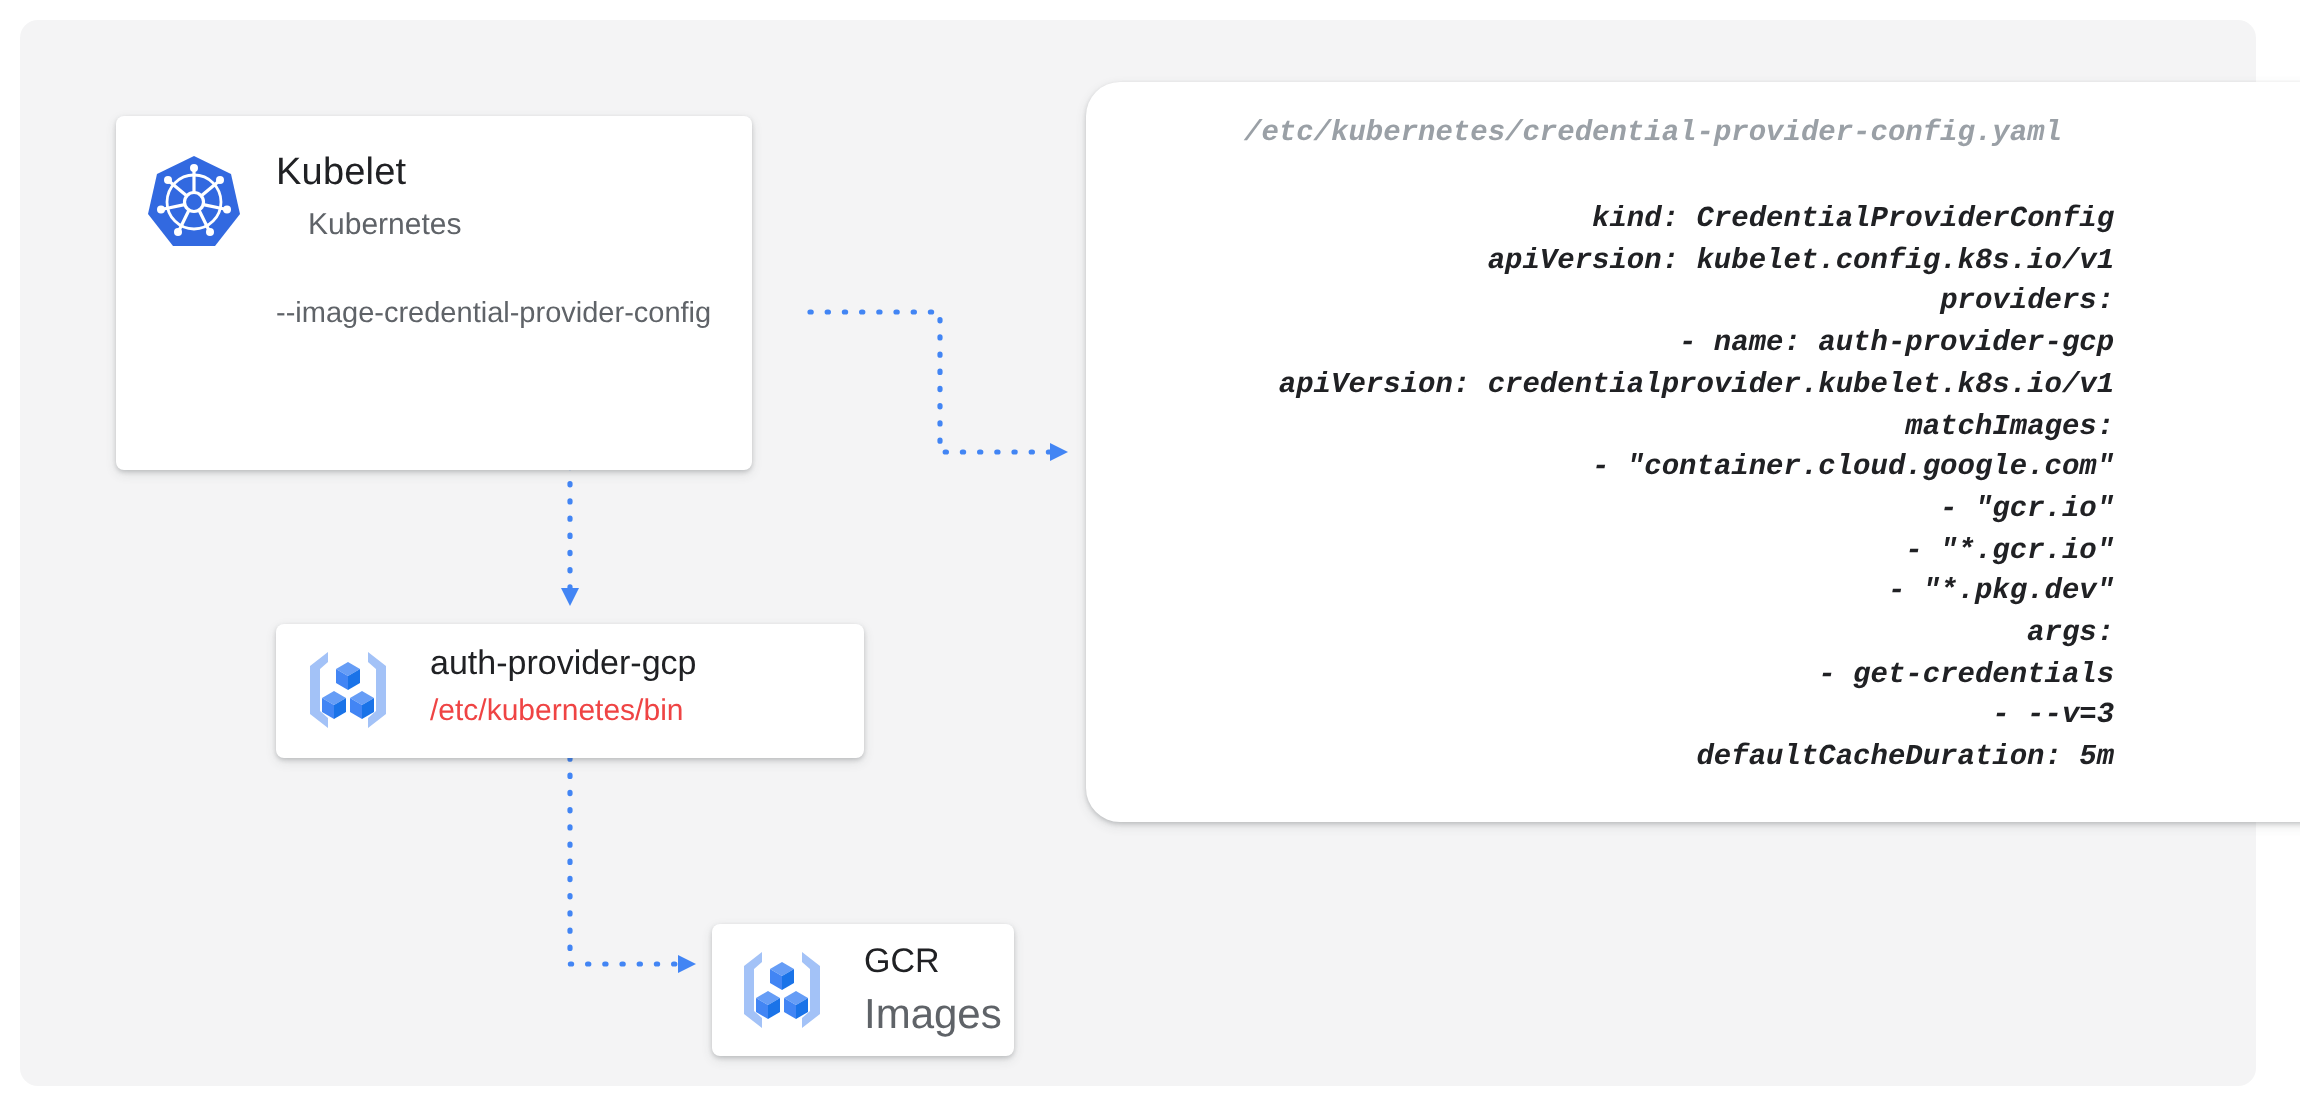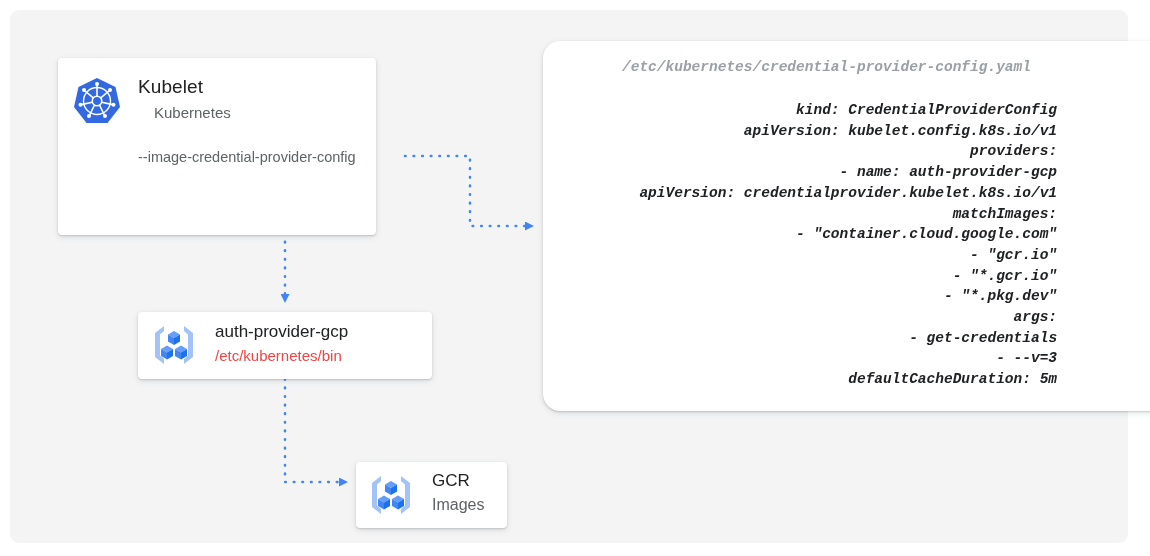--- a/index.html
+++ b/index.html
@@ -160,21 +160,21 @@
     position: absolute;
     left: 76px;
     top: 9px;
     font-size: 17px;
     color: #202124;
   }
   #gcr-card .subtitle {
     position: absolute;
     left: 76px;
     top: 34px;
-    font-size: 16px;
+    font-size: 21px;
     color: #5f6368;
   }
 
   
   #connectors {
     position: absolute;
     left: 0;
     top: 0;
     width: 1150px;
     height: 556px;

